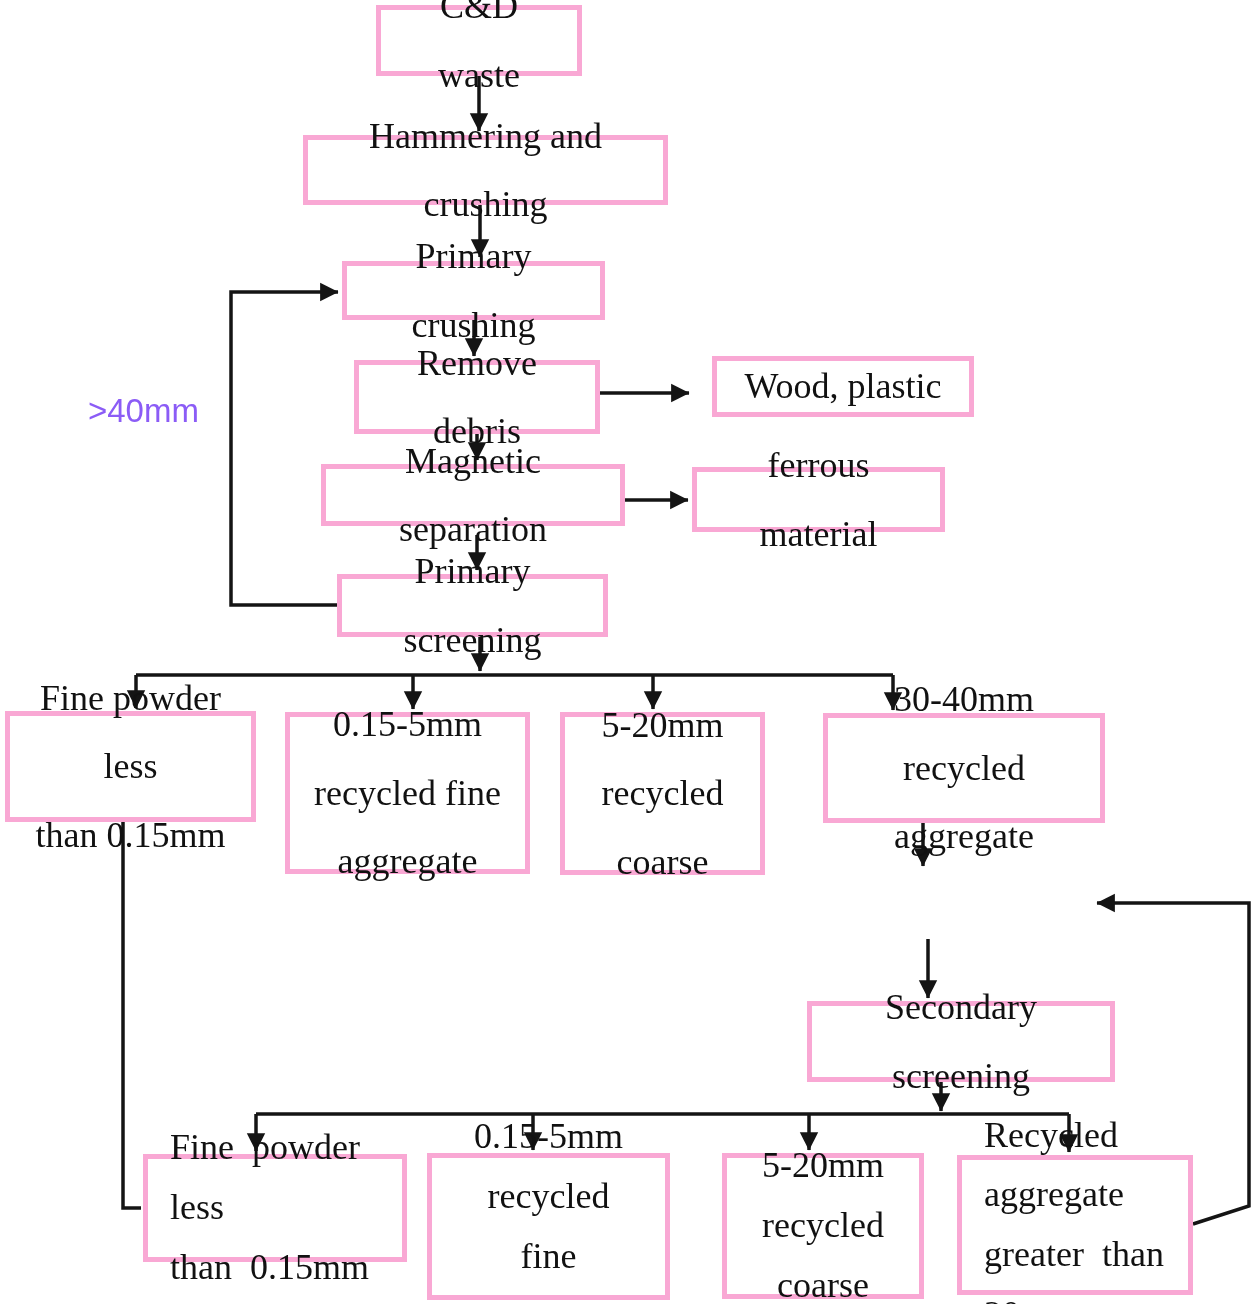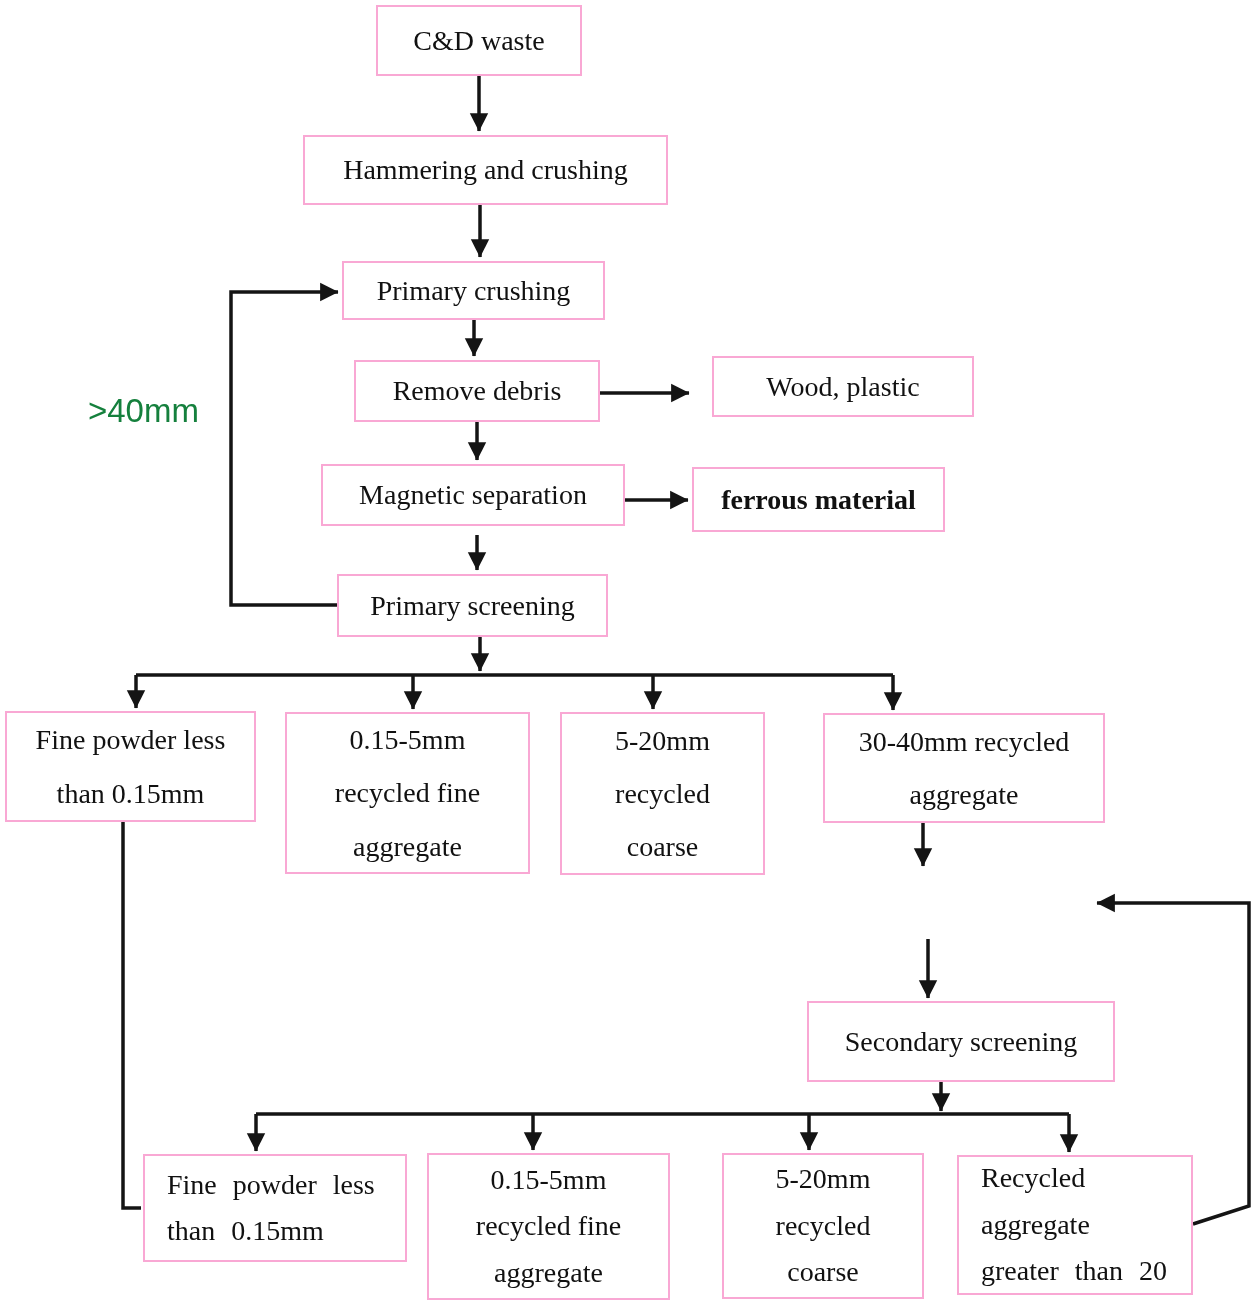--- a/index.html
+++ b/index.html
@@ -13,44 +13,44 @@
     overflow: hidden;
   }
   #edges {
     position: absolute;
     left: 0; top: 0;
     width: 1255px; height: 1304px;
   }
   .node {
     position: absolute;
     box-sizing: border-box;
-    border: 2px solid #f9a8d4;
+    border: 5px solid #f9a8d4;
     background: #ffffff;
     display: flex;
     align-items: center;
     justify-content: center;
     text-align: center;
-    font-size: 28px;
+    font-size: 36px;
     line-height: 1.9;
     white-space: pre-line;
     padding: 0 24px;
   }
   .node.lh-md { line-height: 1.66; }
   .node.align-left {
     justify-content: flex-start;
     text-align: left;
     padding-left: 22px;
     padding-right: 10px;
   }
   .node.wide-words { word-spacing: 9px; }
   .float-label {
     position: absolute;
     font-family: "Liberation Sans", "DejaVu Sans", sans-serif;
     font-size: 33px;
-    color: #15803d;
+    color: #8b5cf6;
     white-space: nowrap;
   }
 </style>
 </head>
 <body>
 
 <div id="canvas">
 
   <svg id="edges" viewBox="0 0 1255 1304" xmlns="http://www.w3.org/2000/svg">
     <defs>
@@ -85,27 +85,27 @@
       <path d="M1193 1224 L1249 1206 L1249 903 L1097 903" marker-end="url(#ah)"></path>
     </g>
   </svg>
 
   <div class="node" style="left:376px; top:5px; width:206px; height:71px;">C&amp;D waste</div>
 
   <div class="node" style="left:303px; top:135px; width:365px; height:70px;">Hammering and crushing</div>
 
   <div class="node" style="left:342px; top:261px; width:263px; height:59px;">Primary crushing</div>
 
-  <div class="node" style="left:354px; top:360px; width:246px; height:62px;">Remove debris</div>
+  <div class="node" style="left:354px; top:360px; width:246px; height:74px;">Remove debris</div>
 
   <div class="node" style="left:693px; top:356px; width:262px; height:61px;margin-left:19px;">Wood, plastic</div>
 
   <div class="node" style="left:321px; top:464px; width:304px; height:62px;">Magnetic separation</div>
 
-  <div class="node" style="left:692px; top:467px; width:253px; height:65px;font-weight:bold;">ferrous material</div>
+  <div class="node" style="left:692px; top:467px; width:253px; height:65px;">ferrous material</div>
 
   <div class="node" style="left:337px; top:574px; width:271px; height:63px;">Primary screening</div>
 
   <div class="node" style="left:5px; top:711px; width:251px; height:111px;">Fine powder less
 than 0.15mm</div>
 
   <div class="node" style="left:285px; top:712px; width:245px; height:162px;">0.15-5mm
 recycled fine
 aggregate</div>
 

